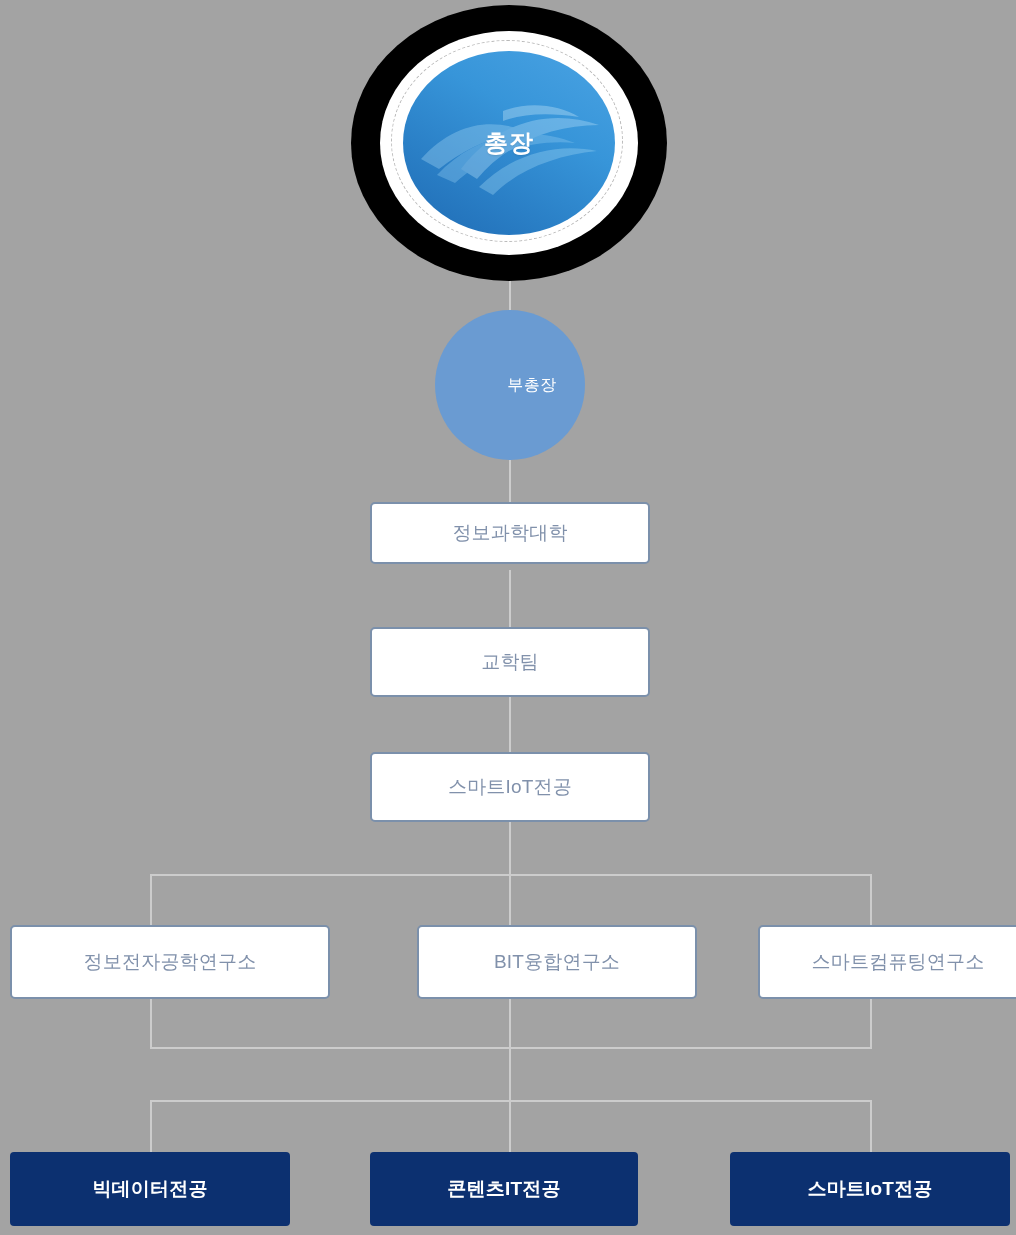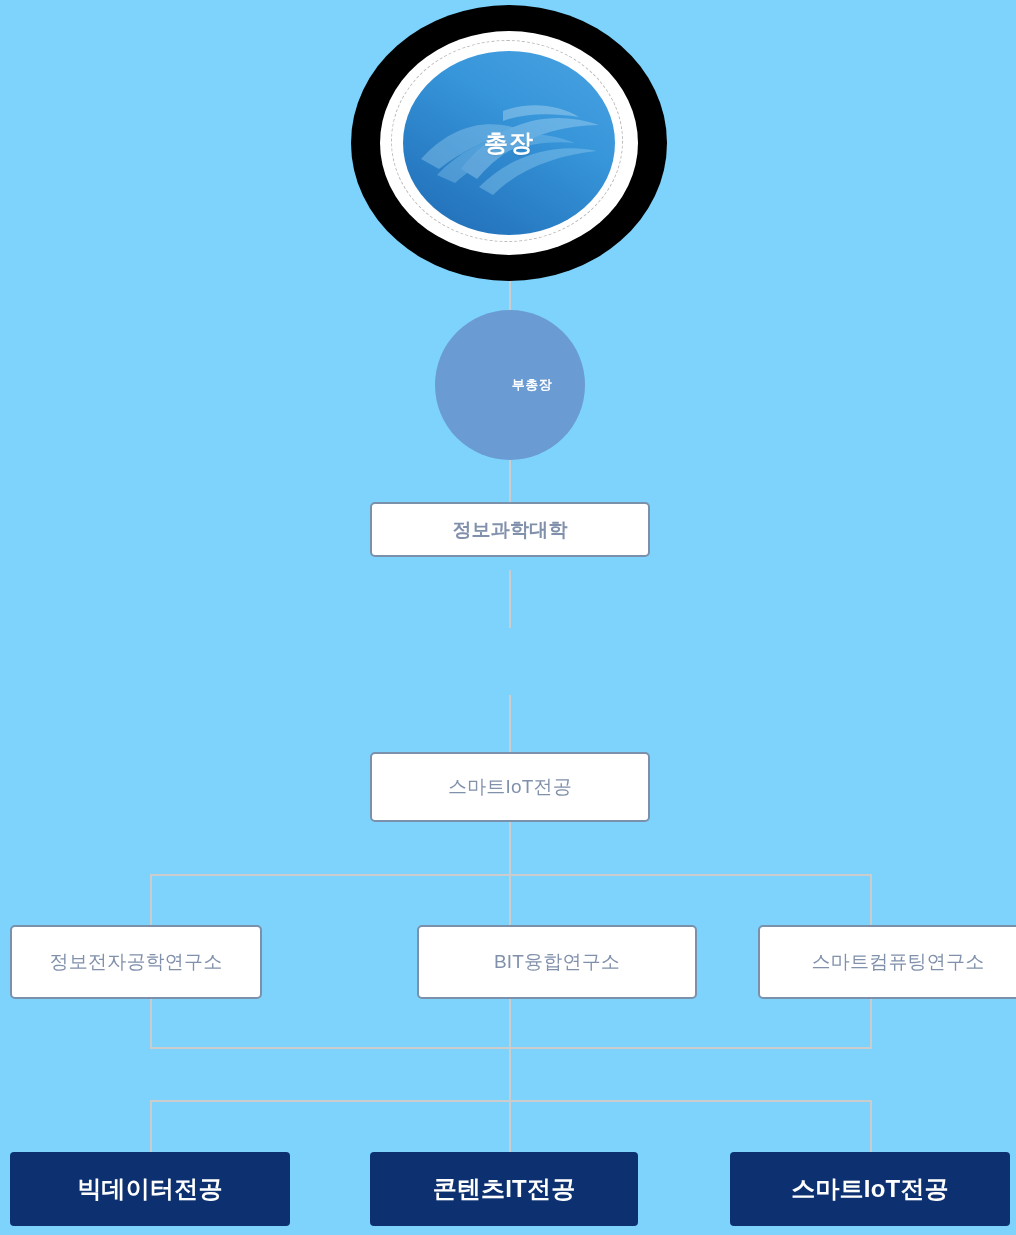--- a/index.html
+++ b/index.html
@@ -8,21 +8,21 @@
     background: #ffffff;
   }
   body {
     font-family: "Liberation Sans", "DejaVu Sans", sans-serif;
   }
 
   #org-chart {
     position: relative;
     width: 1016px;
     height: 1235px;
-    background: #7dd3fc;
+    background: #a3a3a3;
     overflow: hidden;
   }
 
   
   .line-v {
     position: absolute;
     width: 2px;
     background: #cccccc;
   }
   .line-h {
@@ -107,22 +107,22 @@
     width: 150px;
     height: 150px;
     border-radius: 50%;
     background: #6a9bd2;
     display: flex;
     align-items: center;
     justify-content: center;
   }
   .vp-label {
     color: #ffffff;
-    font-size: 13px;
-    font-weight: 700;
+    font-size: 16px;
+    font-weight: 400;
     letter-spacing: 0.5px;
     margin-left: 44px;
   }
 
   
   .box {
     position: absolute;
     box-sizing: border-box;
     background: #ffffff;
     border: 2px solid #7b90ab;
@@ -139,21 +139,21 @@
   
   .box-navy {
     position: absolute;
     box-sizing: border-box;
     background: #0c3070;
     border-radius: 4px;
     display: flex;
     align-items: center;
     justify-content: center;
     color: #ffffff;
-    font-size: 24px;
+    font-size: 19px;
     font-weight: 700;
     letter-spacing: 0.2px;
   }
 </style>
 </head>
 <body>
 
 <div id="org-chart">
 
   <div class="line-v" style="left:509px; top:272px; height:42px;"></div>
@@ -194,30 +194,33 @@
         <path d="M100 60 C126 50, 156 54, 176 66 C148 62, 122 62, 100 70 Z" fill="#c3e4f8"></path>
       </svg>
       <span class="president-label">총장</span>
     </div>
   </div>
 
   <div class="vp-circle">
     <span class="vp-label">부총장</span>
   </div>
 
-  <div class="box" style="left:370px; top:502px; width:280px; height:55px;font-weight:bold;">
+  <div class="box" style="left:370px; top:502px; width:280px; height:62px;">
     <span>정보과학대학</span>
   </div>
 
+  <div class="box" style="left:370px; top:627px; width:280px; height:70px;">
+    <span>교학팀</span>
+  </div>
 
   <div class="box" style="left:370px; top:752px; width:280px; height:70px;">
     <span>스마트IoT전공</span>
   </div>
 
-  <div class="box" style="left:10px; top:925px; width:252px; height:74px;text-align:right;">
+  <div class="box" style="left:10px; top:925px; width:320px; height:74px;text-align:right;">
     <span>정보전자공학연구소</span>
   </div>
 
   <div class="box" style="left:370px; top:925px; width:280px; height:74px;margin-left:47px;">
     <span>BIT융합연구소</span>
   </div>
 
   <div class="box" style="left:758px; top:925px; width:280px; height:74px;font-family:Liberation Mono, monospace;">
     <span>스마트컴퓨팅연구소</span>
   </div>

